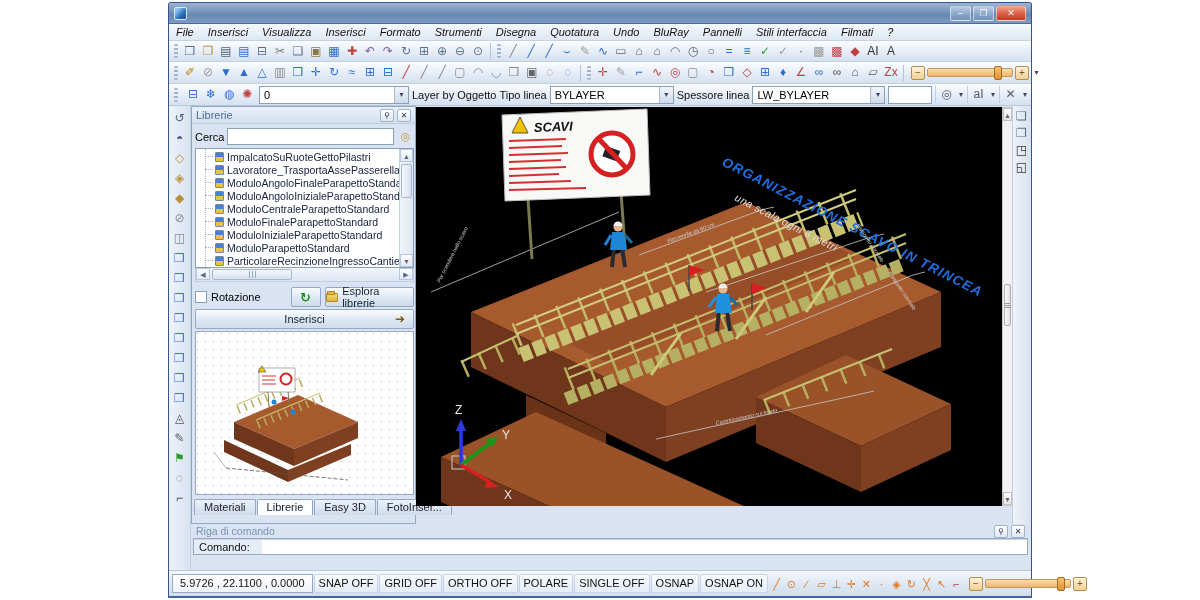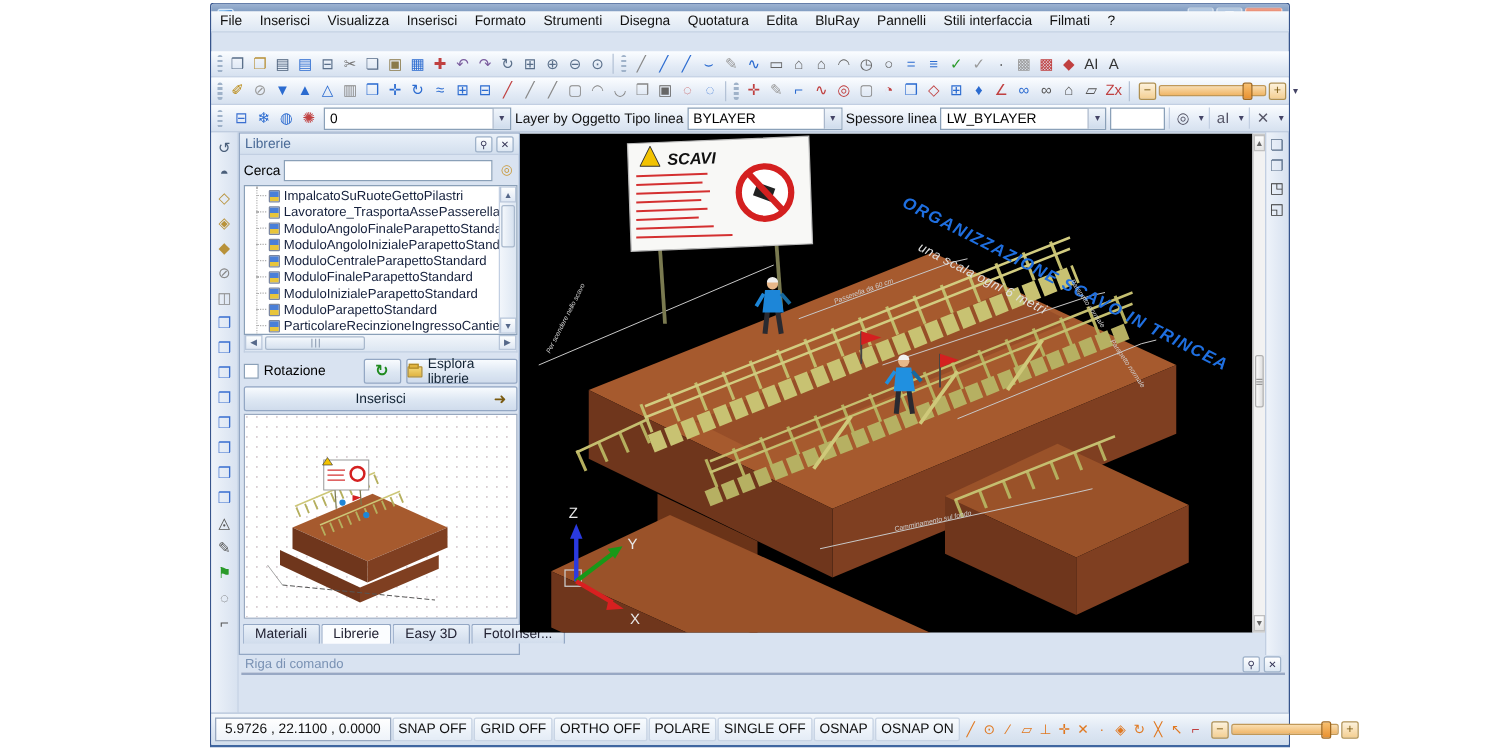--- a/index.html
+++ b/index.html
@@ -12,22 +12,22 @@
     padding:0 5px;background:linear-gradient(180deg,#9db3d2,#7a97bd 40%,#6787b1 60%,#7f9cc2);
     border-bottom:1px solid #4a6a9a;border-radius:2px 2px 0 0;}
   .applogo{width:13px;height:13px;border-radius:2px;background:linear-gradient(135deg,#8ec2ee 20%,#2a6fc0 60%,#1a4a8c);
     border:1px solid #d8e8f8;}
   .apptitle{color:#fff;font-size:12px;font-weight:bold;text-shadow:0 1px 1px #3a5a8a;white-space:nowrap;}
   .wctrl{margin-left:auto;display:flex;gap:2px;}
   .wbtn{width:21px;height:15px;border:1px solid rgba(255,255,255,.55);border-radius:2px;color:#fff;
     font-size:9px;line-height:13px;text-align:center;background:linear-gradient(#b8cce4,#8aa6c8 55%,#7294ba);}
   .wbtn.close{width:30px;background:linear-gradient(#f0a088,#d85a40 55%,#c04028);}
   
-  .menubar{position:absolute;left:0;top:6px;width:100%;height:17px;display:flex;align-items:center;
-    background:linear-gradient(#f6f9fc,#dde7f3);border-bottom:1px solid #c5d2e4;font-size:11px;color:#111;}
+  .menubar{position:absolute;left:0;top:21px;width:100%;height:17px;display:flex;align-items:center;
+    background:linear-gradient(#f6f9fc,#dde7f3);border-bottom:1px solid #c5d2e4;font-size:11px;color:#111;font-style:italic;}
   .menu-item{padding:0 7px;line-height:16px;white-space:nowrap;}
   
   .toolbar{position:absolute;left:0;width:100%;display:flex;align-items:center;padding:0 2px;
     background:linear-gradient(#fbfdff,#e3ebf6 60%,#d6e1ef);border-bottom:1px solid #c2cfe2;}
   .tb1{top:38px;height:21px;}
   .tb2{top:59px;height:22px;}
   .grip{width:4px;height:14px;margin:0 3px;border-radius:2px;flex:none;
     background:repeating-linear-gradient(180deg,#9fb2c9 0 2px,rgba(0,0,0,0) 2px 4px);}
   .sep{width:1px;height:16px;background:#b4c2d6;margin:0 3px;flex:none;}
   .icons{display:flex;align-items:center;}
@@ -160,21 +160,21 @@
   <div class="menubar">
 
   <span class="menu-item">File</span>
       <span class="menu-item">Inserisci</span>
       <span class="menu-item">Visualizza</span>
       <span class="menu-item">Inserisci</span>
       <span class="menu-item">Formato</span>
       <span class="menu-item">Strumenti</span>
       <span class="menu-item">Disegna</span>
       <span class="menu-item">Quotatura</span>
-      <span class="menu-item">Edita</span>
+      <span class="menu-item">Undo</span>
       <span class="menu-item">BluRay</span>
       <span class="menu-item">Pannelli</span>
       <span class="menu-item">Stili interfaccia</span>
       <span class="menu-item">Filmati</span>
       <span class="menu-item">?</span>
     </div>
 
   <div class="toolbar tb1">
     <span class="grip"></span>
     <span class="icons">
@@ -611,20 +611,24 @@
       <span class="tbi" style="color: rgb(51, 51, 51);">◱</span>
     </div>
 
   <div class="cmd">
     <div class="cmdhdr">
       <span>Riga di comando</span>
       <span class="phbtn">⚲</span>
       <span class="phbtn">✕</span>
     </div>
     <div class="cmdbox">
+      <div class="cmdprompt">
+        <span class="promptlbl">Comando:</span>
+        <span class="promptinput"></span>
+      </div>
     </div>
   </div>
 
   <div class="sbar">
     <span class="coords">5.9726 , 22.1100 , 0.0000</span>
     <span class="osnapicons" style="gap:1px">
 
     <span class="sbtn">SNAP OFF</span>
         <span class="sbtn">GRID OFF</span>
         <span class="sbtn">ORTHO OFF</span>

